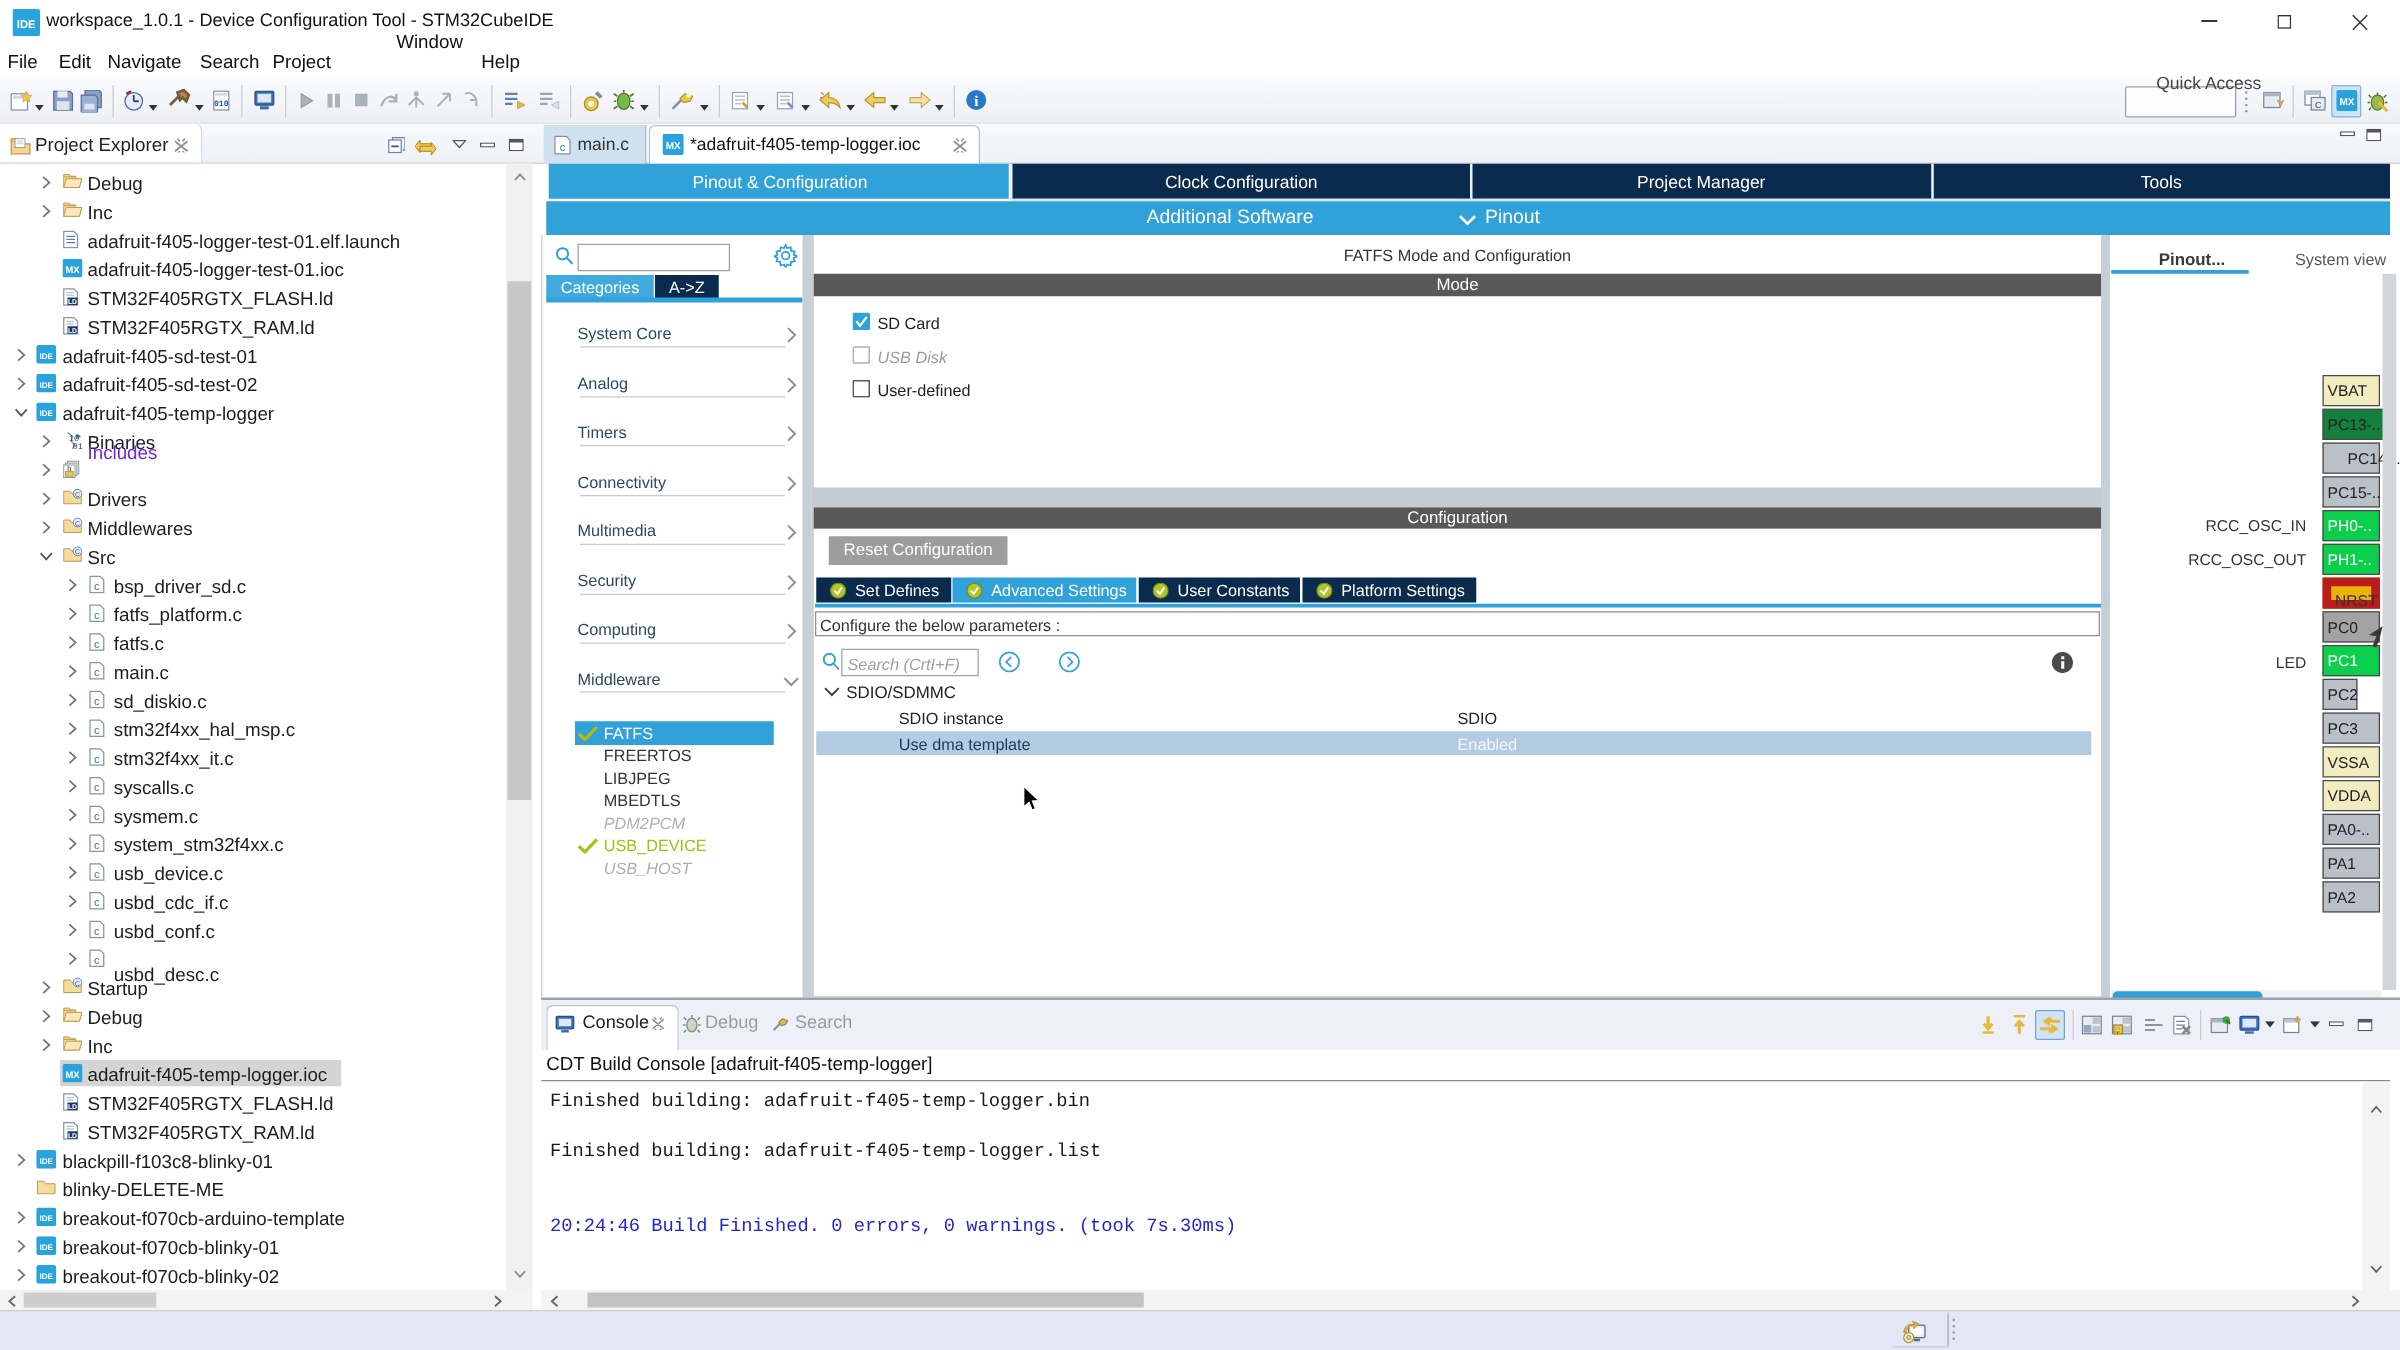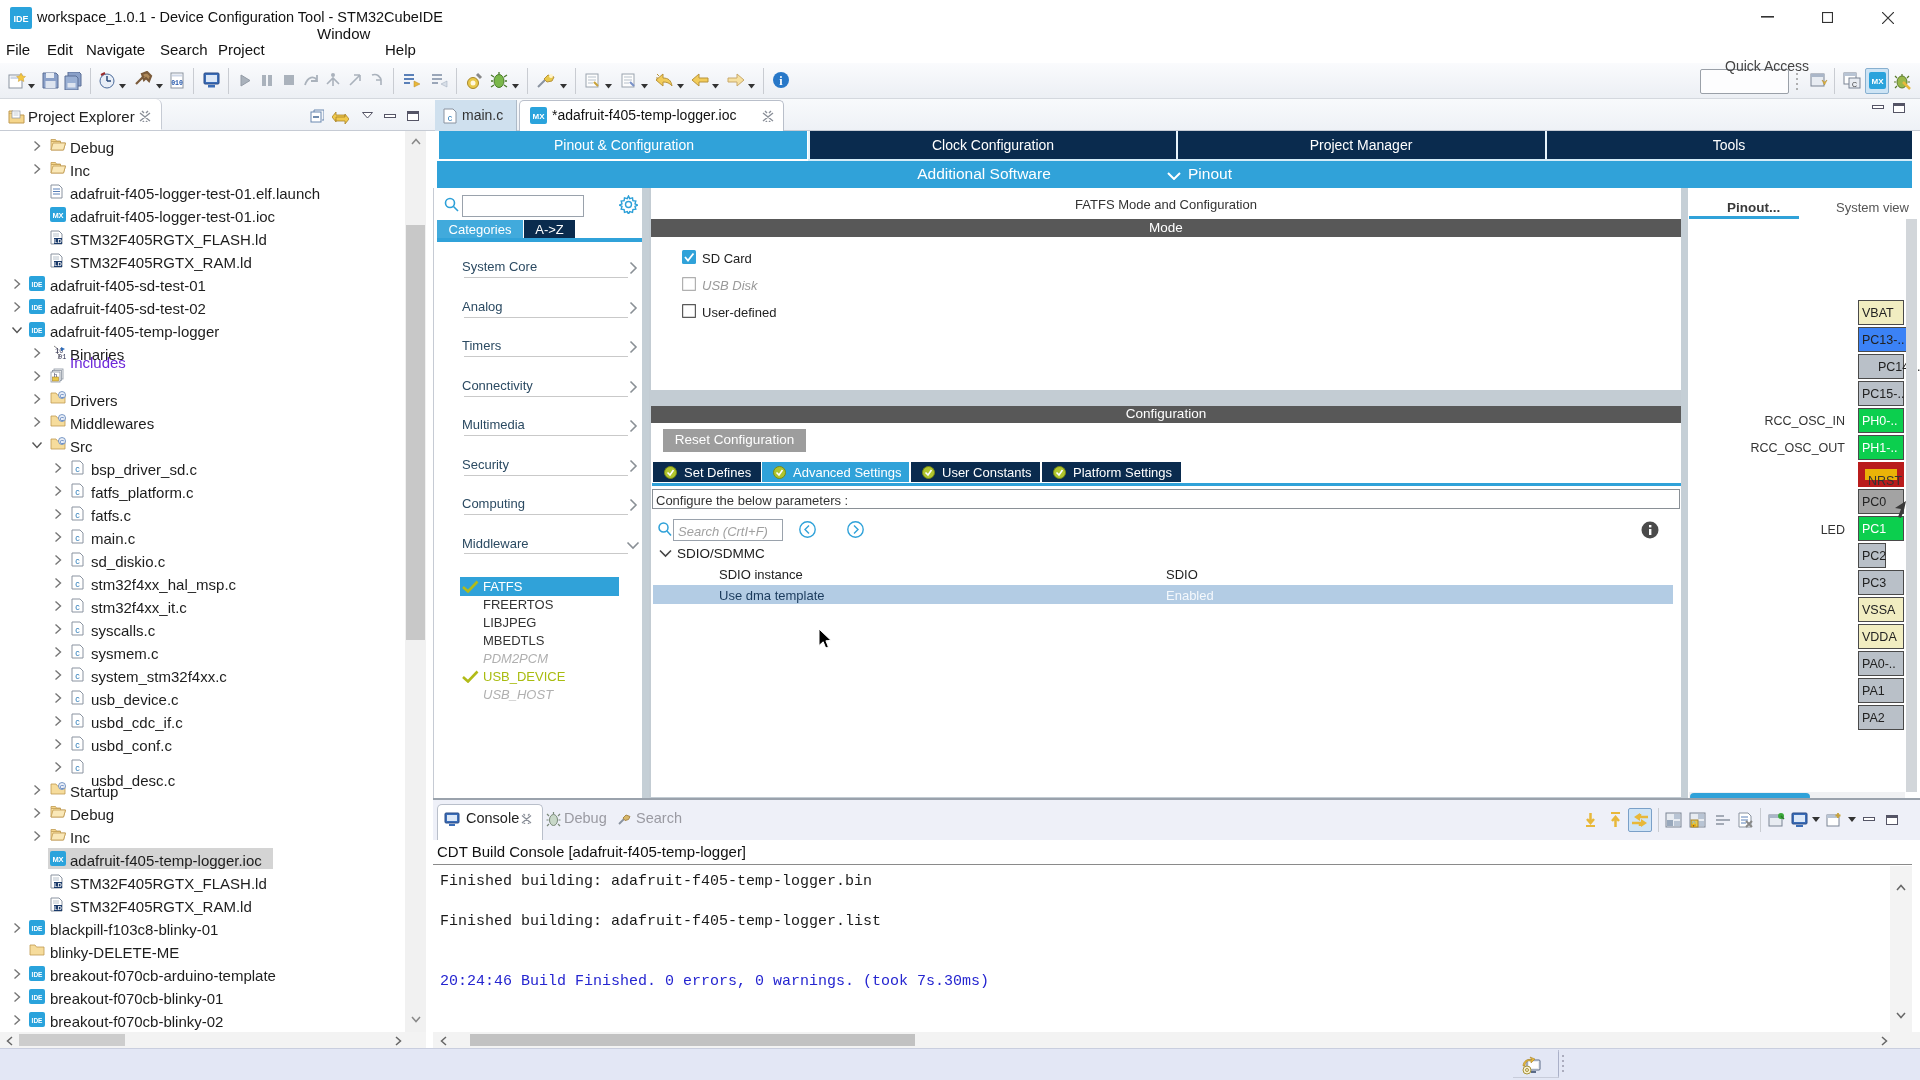--- a/index.html
+++ b/index.html
@@ -432,21 +432,21 @@
     <path d="M1 1 L1 17.5 L5.2 13.8 L7.7 20 L10.4 18.9 L7.9 12.8 L13 12.4 Z" fill="#000" stroke="#fff" stroke-width="1"></path>
   </svg>
 <div class="ab" style="left:1681px;top:188px;width:7px;height:610px;background:#c5cfd6"></div>
 <div class="ab" style="left:1688px;top:188px;width:232px;height:610px;background:#fff"></div>
 <div class="ab txt" style="left:1727px;top:200px;font-size:13.5px;color:#3a3a3a;font-weight:bold">Pinout...</div>
 <div class="ab txt" style="left:1836px;top:200px;font-size:13px;color:#555;">System view</div>
 <div class="ab" style="left:1689px;top:216px;width:110px;height:3px;background:#30a2d9"></div>
 <div class="ab" style="left:1858px;top:300px;width:46px;height:25px;background:#f1edc1;border:1px solid #4a4a4a">
     <div style="font-size:12.5px;color:#222;padding:5px 0 0 3px;white-space:nowrap">VBAT</div>
   </div>
-<div class="ab" style="left:1858px;top:327px;width:53px;height:25px;background:#3b82f6;border:1px solid #4a4a4a">
+<div class="ab" style="left:1858px;top:327px;width:53px;height:25px;background:#15803d;border:1px solid #4a4a4a">
     <div style="font-size:12.5px;color:#222;padding:5px 0 0 3px;white-space:nowrap">PC13-..</div>
   </div>
 <div class="ab" style="left:1858px;top:354px;width:46px;height:25px;background:#b9c0c8;border:1px solid #4a4a4a">
     <div style="font-size:12.5px;color:#222;padding:5px 0 0 19px;white-space:nowrap">PC14-..</div>
   </div>
 <div class="ab" style="left:1858px;top:381px;width:46px;height:25px;background:#b9c0c8;border:1px solid #4a4a4a">
     <div style="font-size:12.5px;color:#222;padding:5px 0 0 3px;white-space:nowrap">PC15-..</div>
   </div>
 <div class="ab" style="left:1858px;top:408px;width:46px;height:25px;background:#0ccf4e;border:1px solid #4a4a4a">
     <div style="font-size:12.5px;color:#fff;padding:5px 0 0 3px;white-space:nowrap">PH0-..</div>

